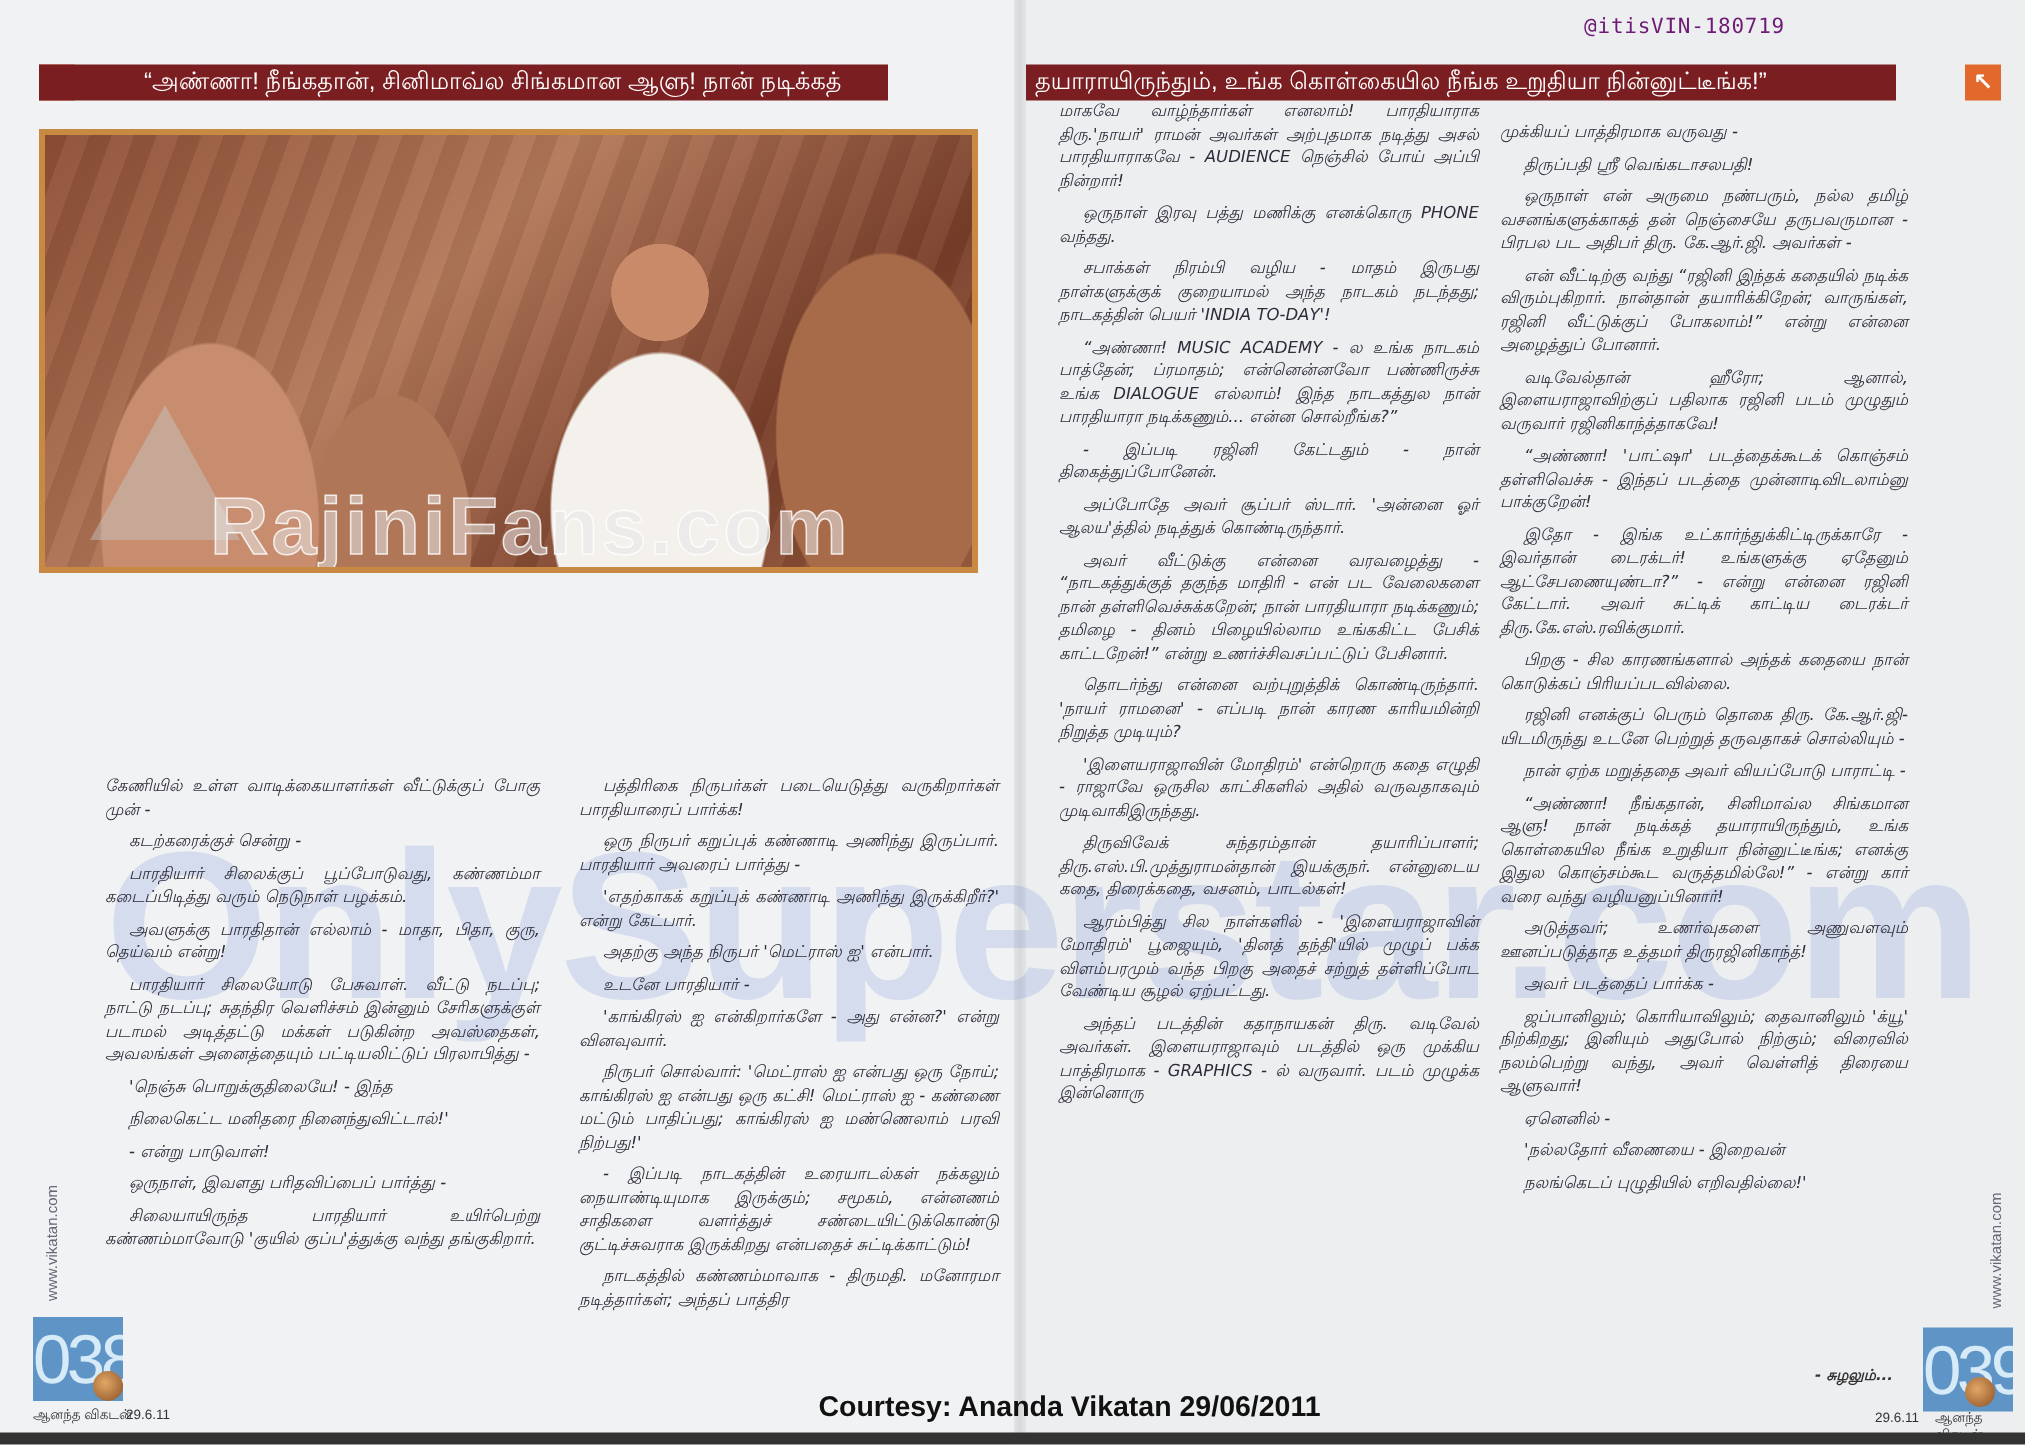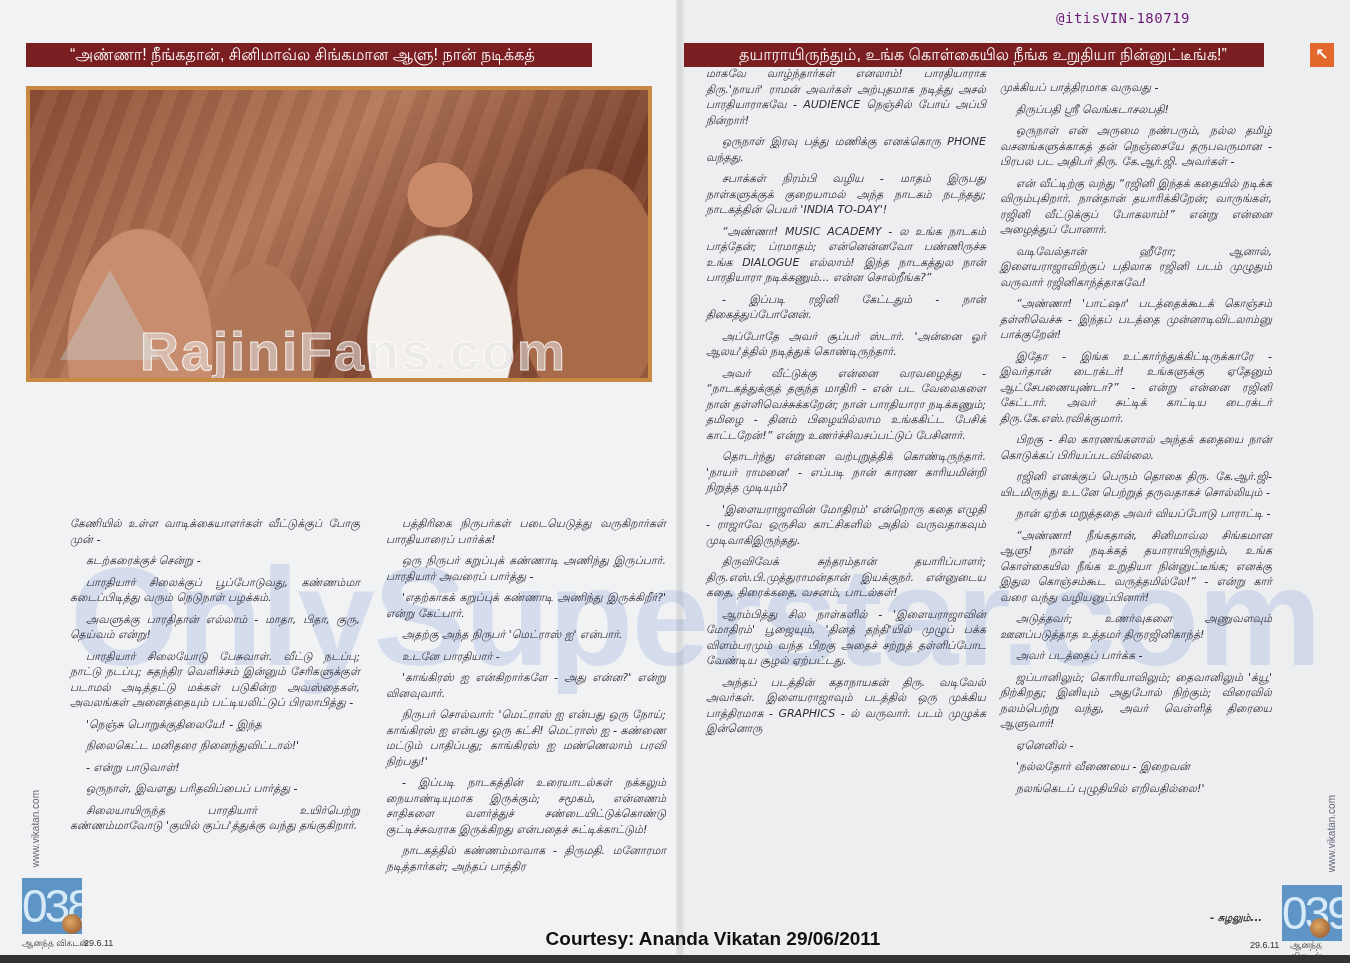--- a/index.html
+++ b/index.html
@@ -17,22 +17,22 @@
   .gutter { position:absolute; left:676px; top:0; width:8px; height:963px; background:linear-gradient(90deg,#e2e3e5,#d7d8da,#e4e5e7); }
   .credit {
     position:absolute; right:160px; top:10px; color:#701a75;
     font-family:"DejaVu Sans Mono", monospace; font-size:14px; letter-spacing:0.5px;
   }
   .banner {
     position:absolute; top:43px; height:24px; background:#7a1e22;
     color:#ffffff; font-family:"Liberation Sans", sans-serif; font-size:16px;
     line-height:24px; white-space:nowrap; overflow:hidden;
   }
-  .banner.left { left:26px; width:566px; padding-left:44px; box-sizing:border-box; }
-  .banner.right { left:684px; width:580px; padding-left:18px; box-sizing:border-box;text-align:center; }
+  .banner.left { left:26px; width:566px; padding-left:70px; box-sizing:border-box; }
+  .banner.right { left:684px; width:580px; padding-left:6px; box-sizing:border-box; }
   .arrow-box {
     position:absolute; top:43px; width:24px; height:24px; background:#e2692b;
     color:#fff; font-size:16px; line-height:24px; text-align:center; font-weight:bold;
   }
   .photo {
     position:absolute; left:26px; top:86px; width:626px; height:296px;
     border:4px solid #c88a43; box-sizing:border-box; overflow:hidden;
     background:
       radial-gradient(ellipse 160px 230px at 410px 250px, #f4f1ed 0 45%, transparent 46%),
       radial-gradient(circle 38px at 410px 105px, #c98a6a 0 85%, transparent 86%),

